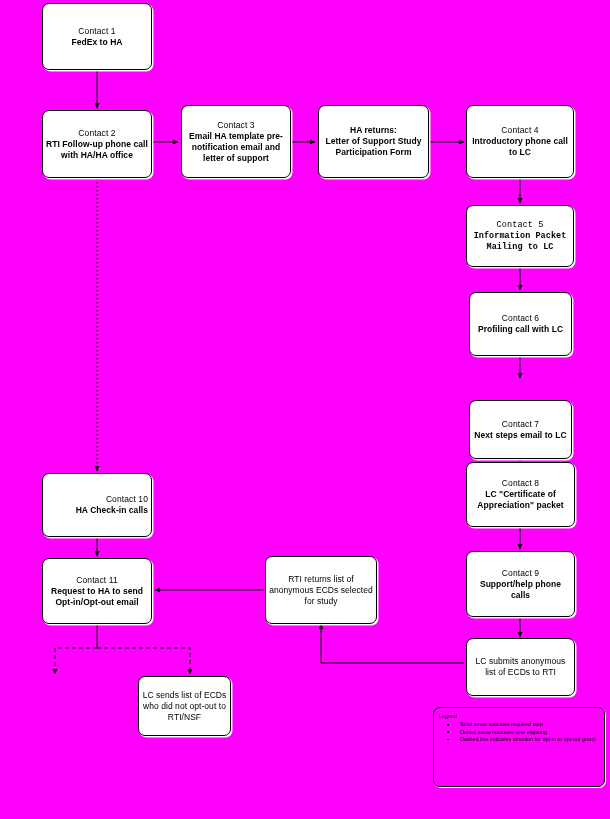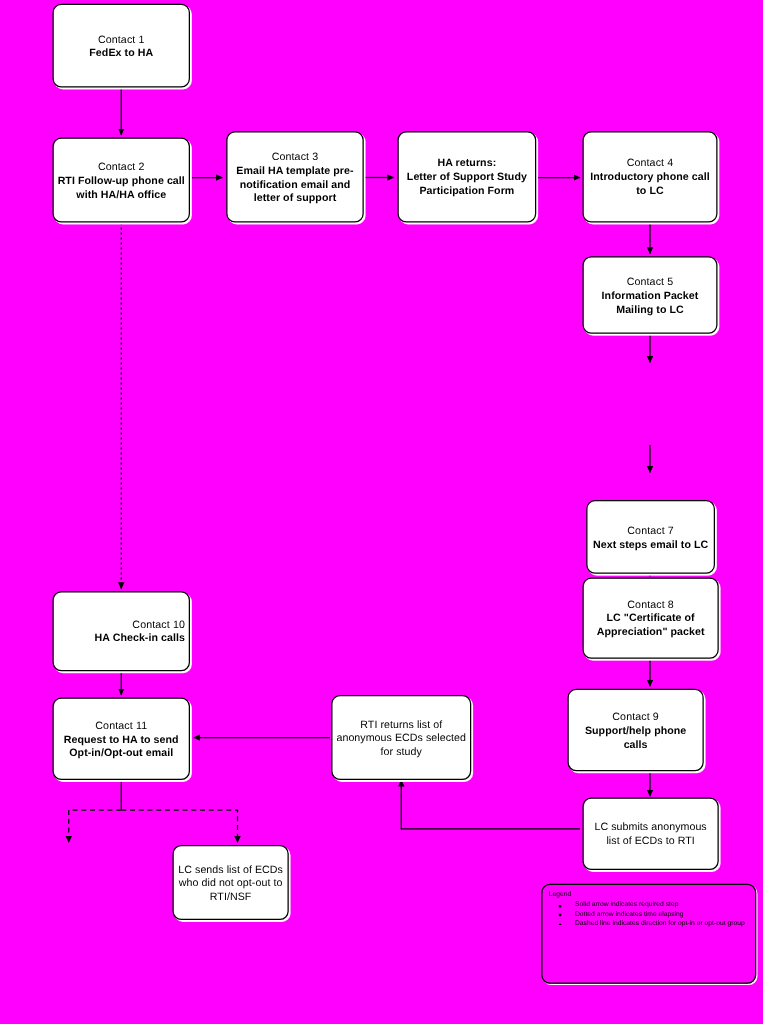--- a/index.html
+++ b/index.html
@@ -162,37 +162,41 @@
   <div class="node" style="left:318px; top:105px; width:111px; height:73px;">
     <div class="body">HA returns:</div>
     <div class="body">Letter of Support Study Participation Form</div>
   </div>
 
   <div class="node" style="left:466px; top:105px; width:108px; height:73px;">
     <div class="title">Contact 4</div>
     <div class="body">Introductory phone call to LC</div>
   </div>
 
-  <div class="node" style="left:466px; top:205px; width:108px; height:62px;">
+  <div class="node" style="left:466px; top:205px; width:108px; height:62px;font-family:Liberation Mono, monospace;">
     <div class="title">Contact 5</div>
     <div class="body">Information Packet Mailing to LC</div>
   </div>
 
+  <div class="node" style="left:469px; top:292px; width:103px; height:64px;">
+    <div class="title">Contact 6</div>
+    <div class="body">Profiling call with LC</div>
+  </div>
 
   <div class="node" style="left:469px; top:400px; width:103px; height:59px;">
     <div class="title">Contact 7</div>
     <div class="body">Next steps email to LC</div>
   </div>
 
   <div class="node" style="left:466px; top:462px; width:109px; height:65px;">
     <div class="title">Contact 8</div>
     <div class="body">LC "Certificate of Appreciation" packet</div>
   </div>
 
-  <div class="node" style="left:454px; top:551px; width:109px; height:66px;">
+  <div class="node" style="left:466px; top:551px; width:109px; height:66px;">
     <div class="title">Contact 9</div>
     <div class="body">Support/help phone calls</div>
   </div>
 
   <div class="node plain" style="left:466px; top:638px; width:109px; height:58px;">
     <div class="body">LC submits anonymous list of ECDs to RTI</div>
   </div>
 
   <div class="node plain" style="left:265px; top:556px; width:112px; height:68px;">
     <div class="body">RTI returns list of anonymous ECDs selected for study</div>

